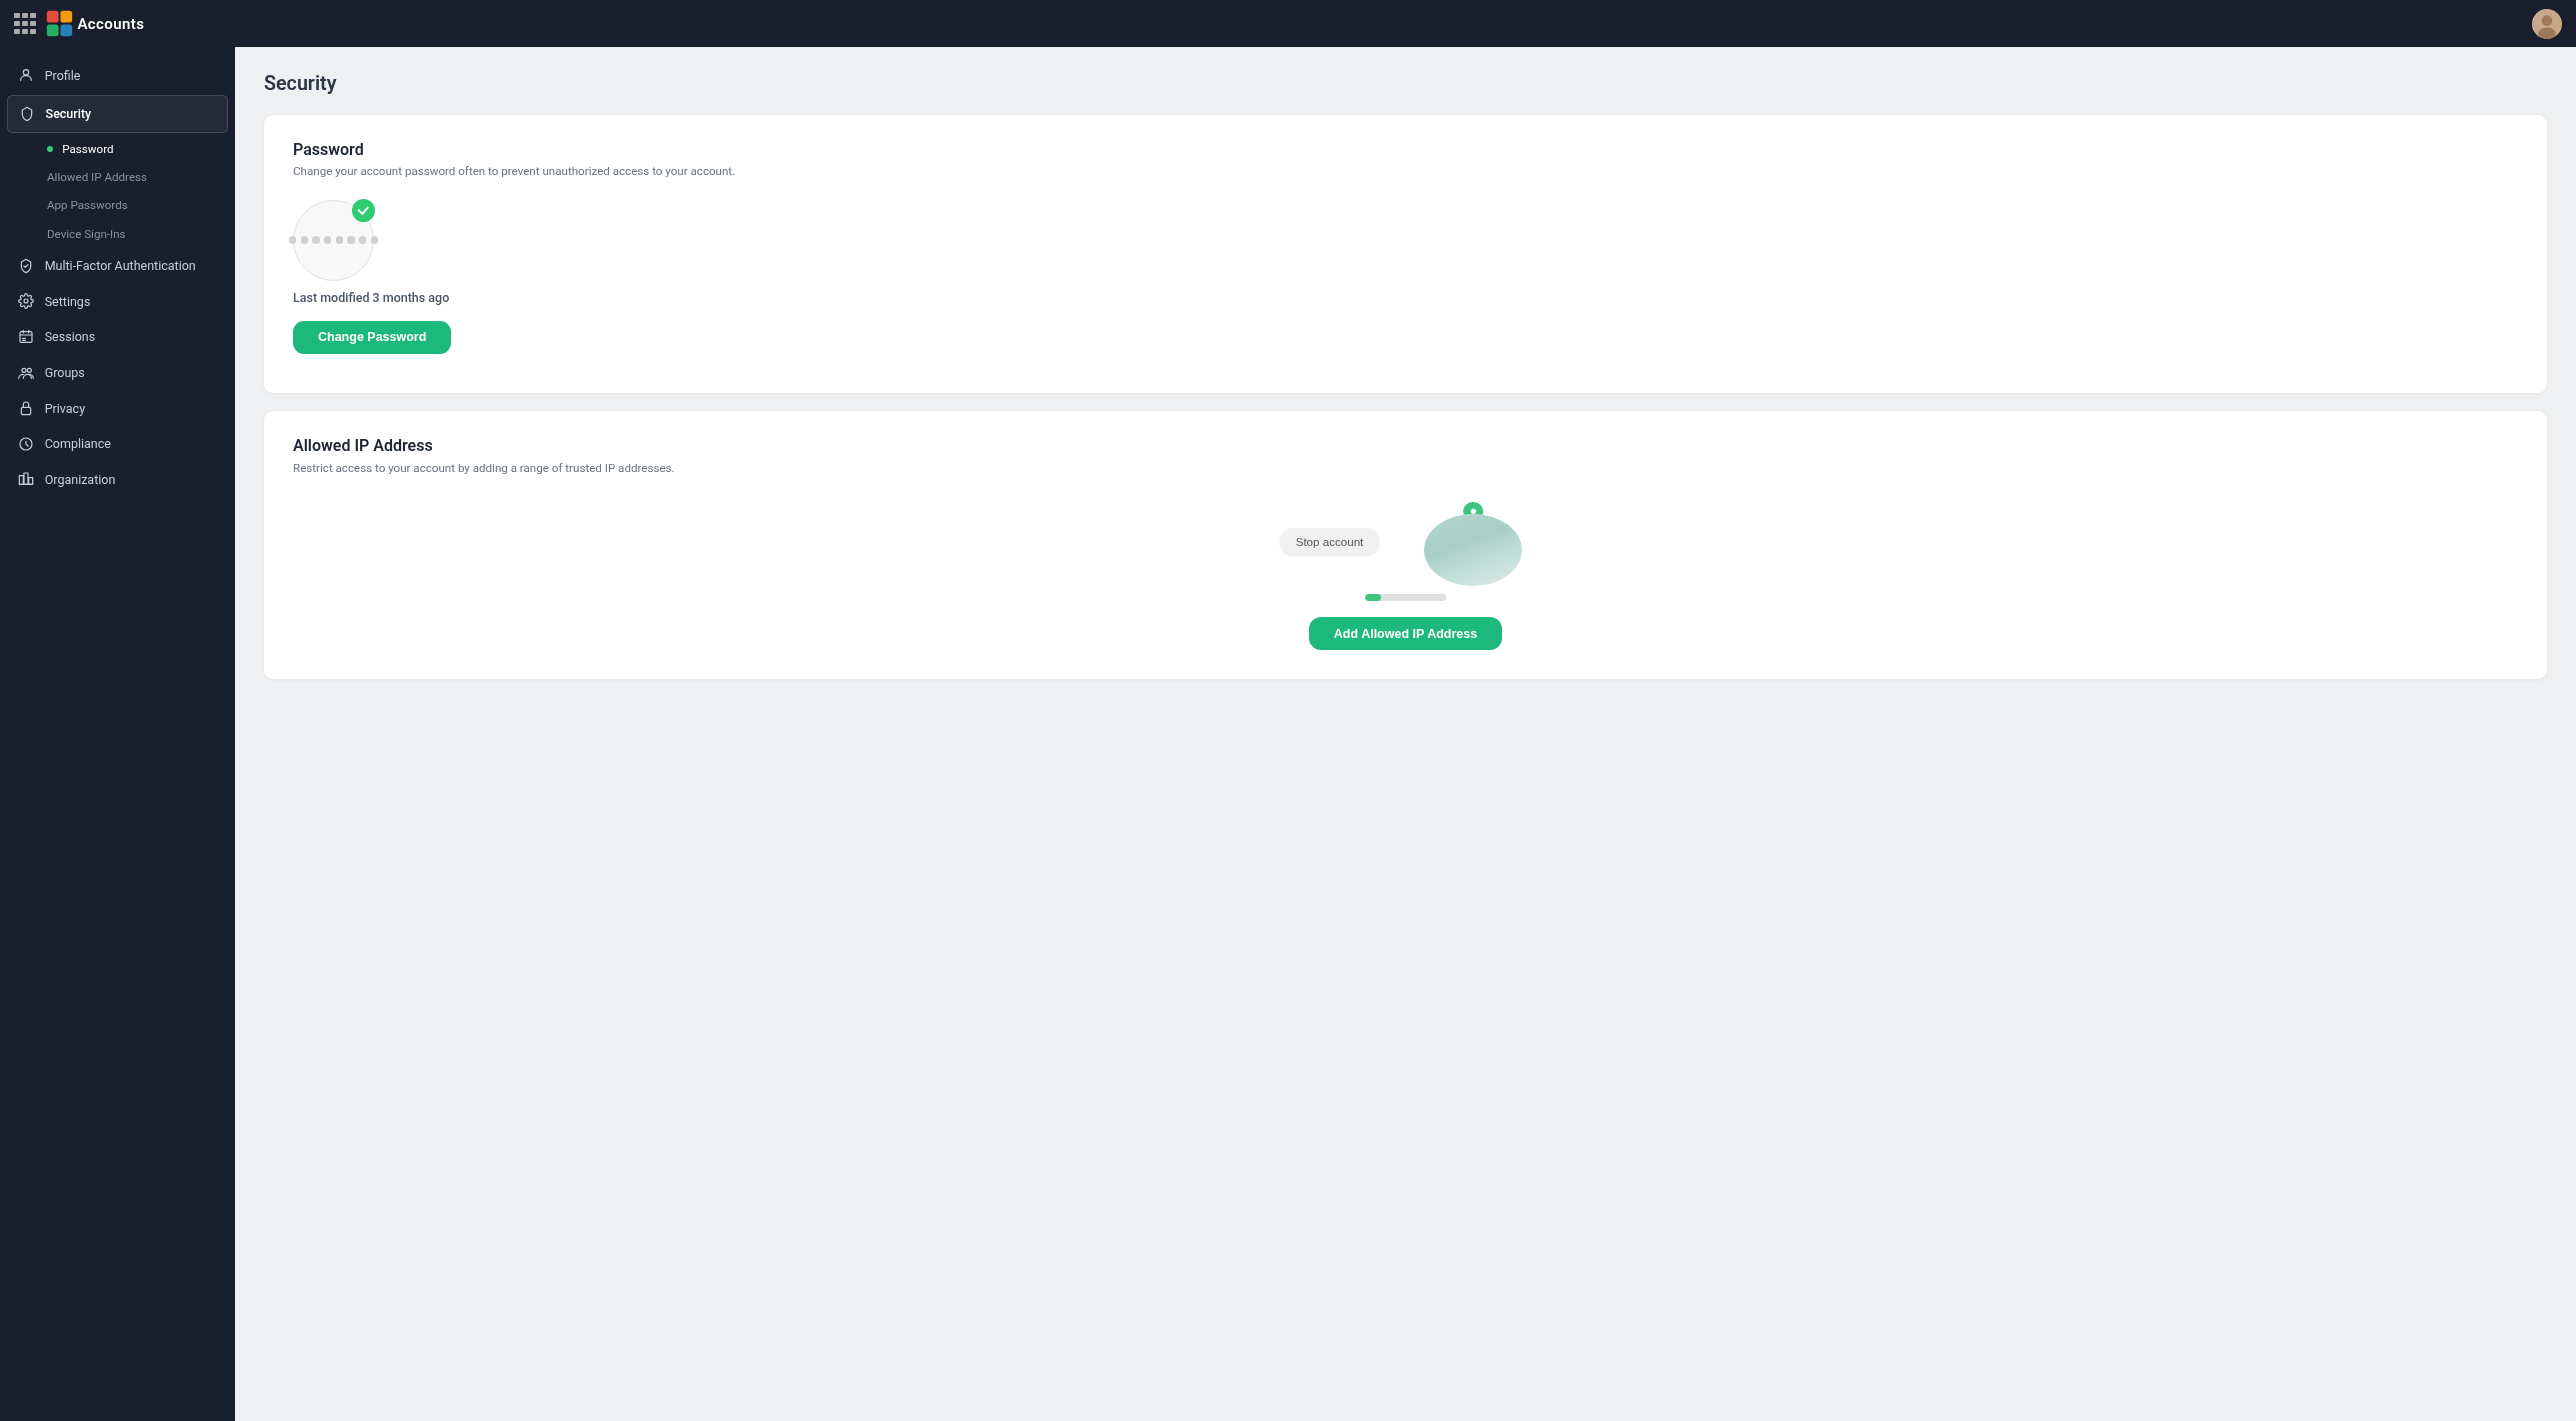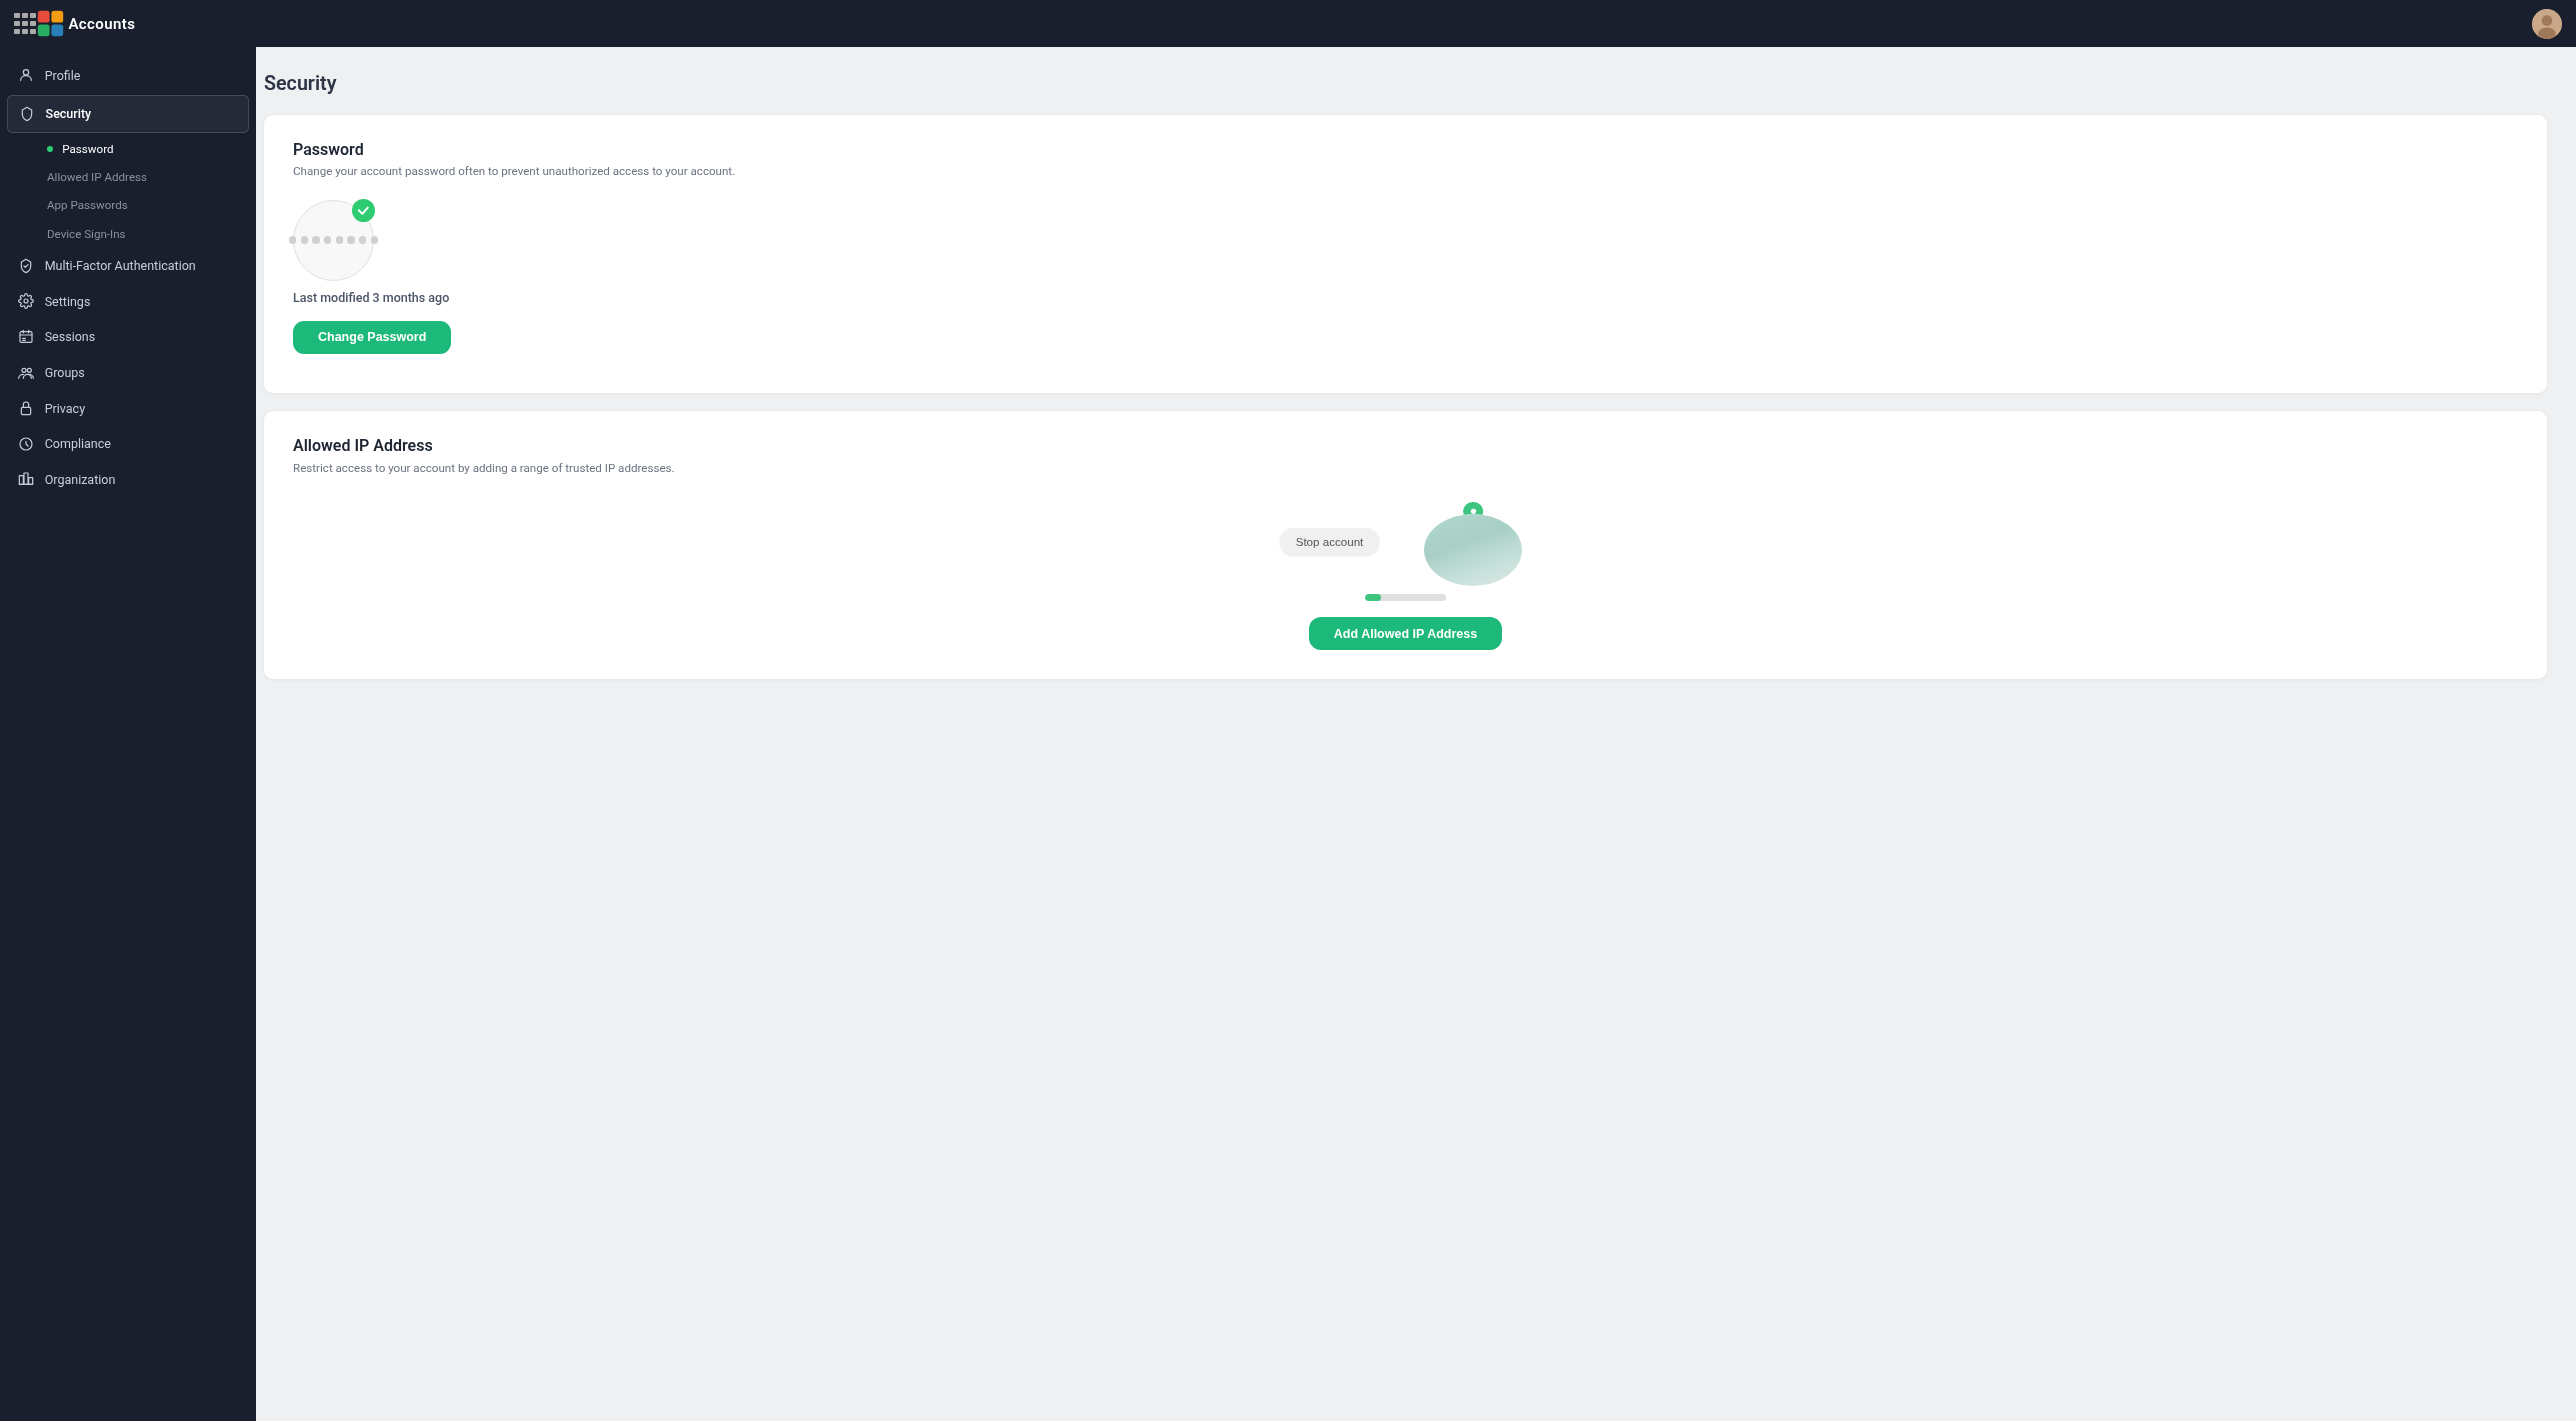--- a/index.html
+++ b/index.html
@@ -4,32 +4,32 @@
   <style>
     * { box-sizing: border-box; margin: 0; padding: 0; }
     body { font-family: -apple-system, BlinkMacSystemFont, 'Segoe UI', Roboto, sans-serif; display: flex; height: 100vh; overflow: hidden; background: #f0f0f0; }
 
     
     .topbar {
       position: fixed; top: 0; left: 0; right: 0;
       height: 47px; background: #1a1f2e; display: flex; align-items: center;
       padding: 0 14.3px; z-index: 100; justify-content: space-between;
     }
-    .topbar-left { display: flex; align-items: center; }
+    .topbar-left { display: flex; align-items: center; gap: 9px; }
     .grid-icon { display: grid; grid-template-columns: repeat(3,5.4px); gap: 2.7px; cursor: pointer; }
     .grid-icon span { width: 5.4px; height: 5.4px; background: #aaa; border-radius: 0.9px; display: block; }
     .logo { display: flex; align-items: center; gap: 3.6px; }
     .logo-icon { width: 29px; height: 29px; }
     .logo-text { color: white; font-size: 15px; font-weight: 600; letter-spacing: 0.4px; }
     .avatar { width: 30px; height: 30px; border-radius: 50%; background: #c9a88a; overflow: hidden; cursor: pointer; }
     .avatar-img { width: 100%; height: 100%; object-fit: cover; background: linear-gradient(135deg, #c9a88a 0%, #a0785a 100%); display: flex; align-items: center; justify-content: center; color: white; font-size: 12.5px; font-weight: 600; }
 
     
     .sidebar {
-      width: 256px; background: #1a1f2e; position: fixed; top: 47px; left: 0; bottom: 0;
+      width: 235px; background: #1a1f2e; position: fixed; top: 47px; left: 0; bottom: 0;
       overflow-y: auto; padding: 10.7px 0;
     }
     .sidebar-item {
       display: flex; align-items: center; gap: 10.7px;
       padding: 9.8px 18px; cursor: pointer; color: #c8cdd8; font-size: 12.5px;
       transition: background 0.15s;
     }
     .sidebar-item.active-section {
       background: rgba(255,255,255,0.05);
       border: 0.9px solid rgba(255,255,255,0.15);

